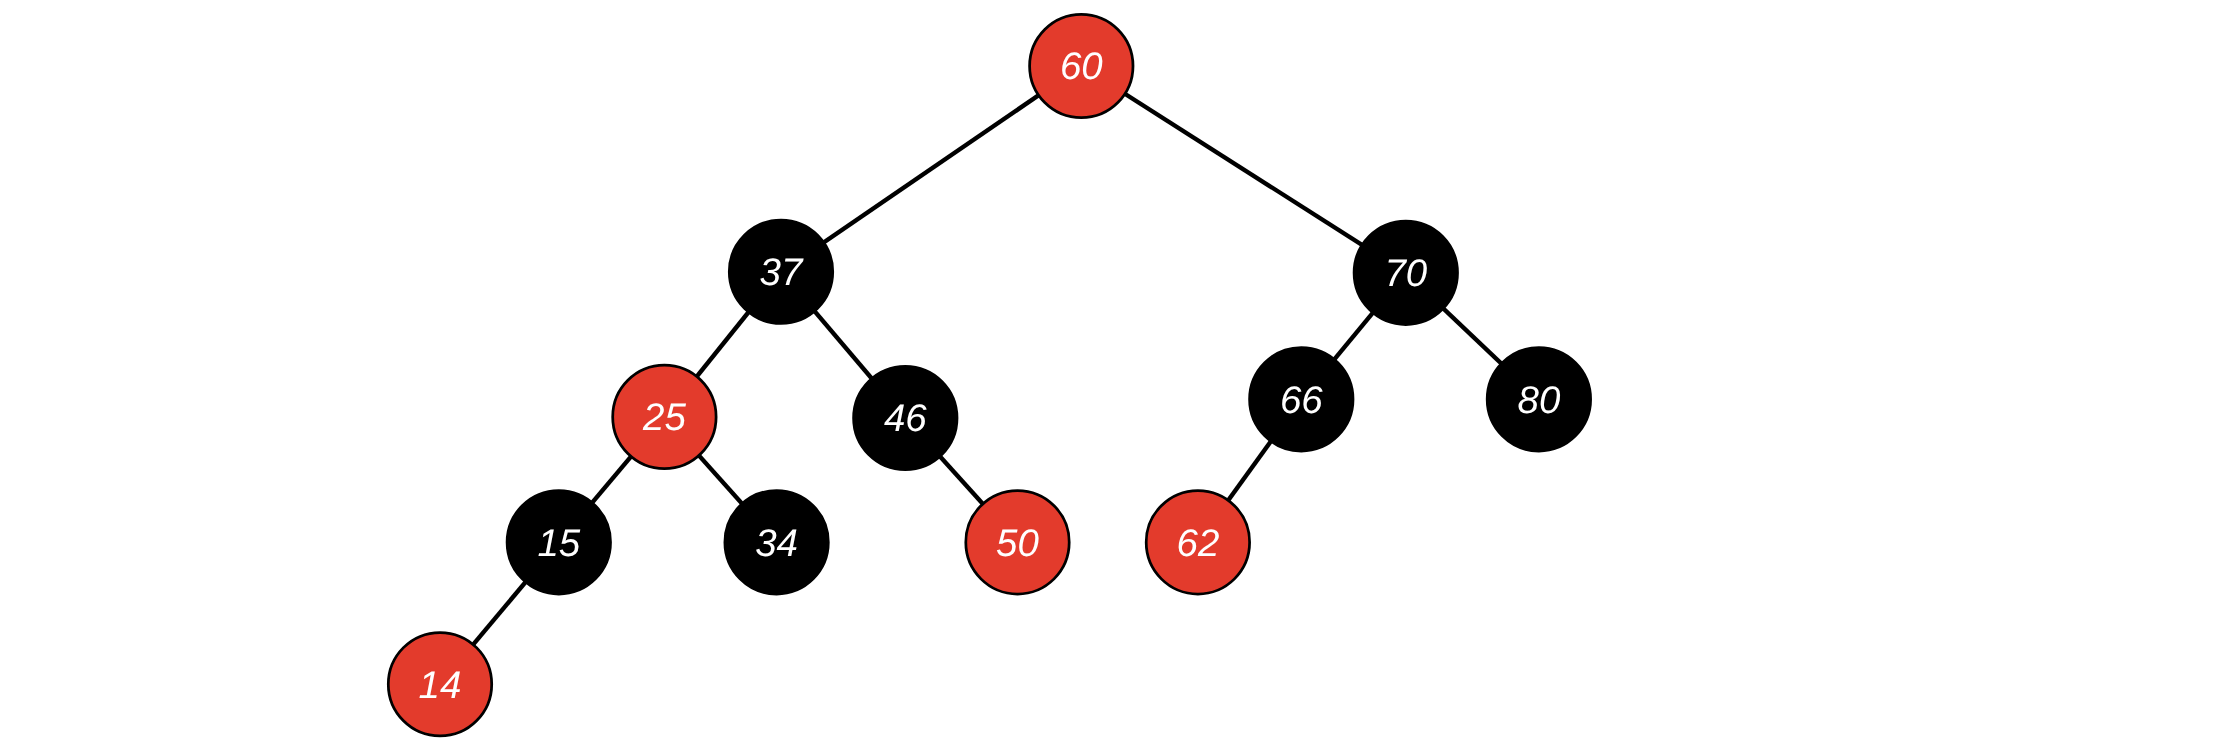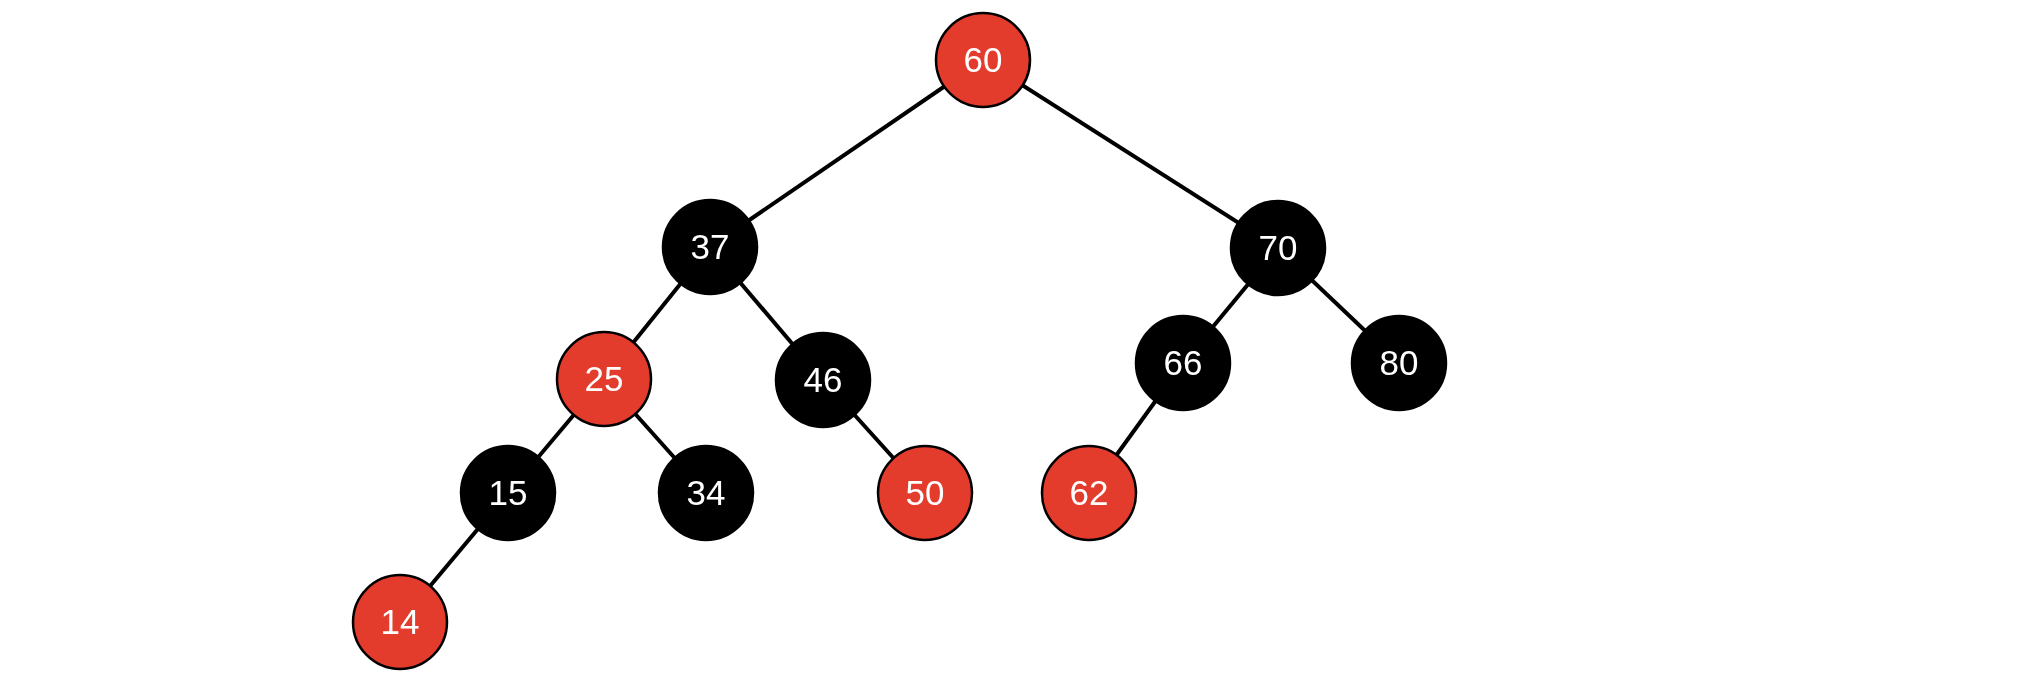--- a/index.html
+++ b/index.html
@@ -7,20 +7,21 @@
     padding: 0;
     background: #ffffff;
   }
   .canvas {
     position: relative;
     width: 2032px;
     height: 684px;
     background: #ffffff;
     overflow: hidden;
     font-family: "Liberation Sans", sans-serif;
+    font-style: italic;
   }
   #tree-svg {
     display: block;
   }
   #tree-svg text {
     font-family: "Liberation Sans", sans-serif;
     font-size: 35px;
     fill: #ffffff;
     user-select: none;
   }

